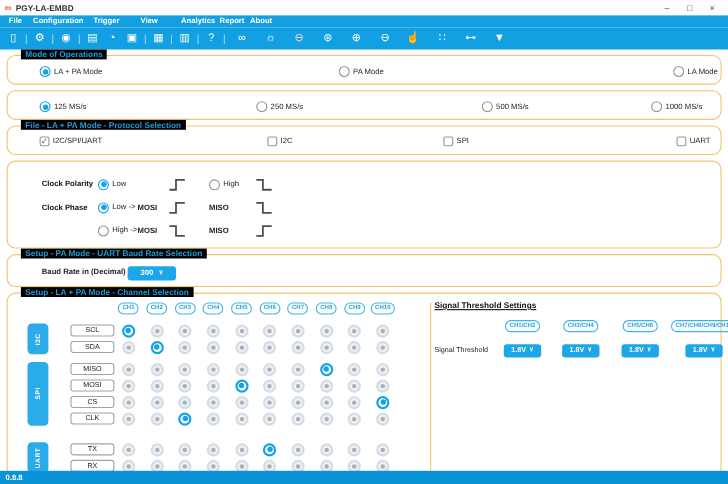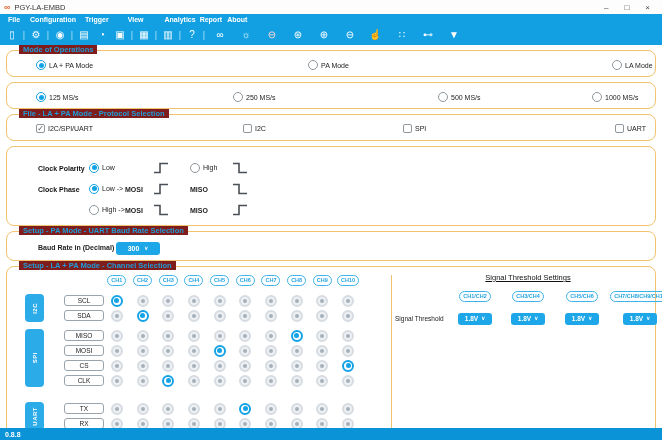--- a/index.html
+++ b/index.html
@@ -7,42 +7,42 @@
     --status:#0b93d8; --dd-blue:#1ea7e8; --sel-blue:#14a3e6;
   }
   *{box-sizing:border-box}
   html,body{margin:0;padding:0}
   body{width:662px;height:440px;position:relative;overflow:hidden;background:#fff;
        font-family:"Liberation Sans",sans-serif;font-size:8px;color:#222}
 
   
   .titlebar{height:14px;display:flex;align-items:center;padding:0 4px;background:#fdfdfd}
   .app-icon{color:#e8632c;font-weight:bold;font-size:9px;margin-right:4px;line-height:1}
-  .wtitle{font-size:7.5px;color:#333;font-weight:normal}
+  .wtitle{font-size:7.5px;color:#333;font-weight:bold}
   .win-controls{margin-left:auto;display:flex;gap:16px;color:#444;font-size:8px;padding-right:8px}
   .win-controls span{cursor:pointer}
 
   
   .menubar{height:11px;background:var(--accent);display:flex;align-items:center;color:#fff;
            font-size:7px;font-weight:bold}
   .menu-item{cursor:pointer;white-space:nowrap}
   .menu-item:nth-child(1){margin-left:8px;margin-right:10px}
   .menu-item:nth-child(2){margin-right:9px}
   .menu-item:nth-child(3){margin-right:19px}
   .menu-item:nth-child(4){margin-right:21px}
   .menu-item:nth-child(5){margin-right:4px}
   .menu-item:nth-child(6){margin-right:5px}
   .toolbar{height:20px;background:var(--accent);display:flex;align-items:center;color:#fff;padding-left:3px}
   .tb-icon{width:18px;text-align:center;font-size:10px;cursor:pointer;line-height:1}
   .tb-icon.wide{width:26px}
   .tb-sep{color:rgba(255,255,255,.65);width:6px;text-align:center;font-size:9px}
 
   
   .sec{position:relative;margin:5px 6px 0;border:1.5px solid var(--border);border-radius:8px;background:#fff}
-  .sec-title{position:absolute;top:-6px;left:12px;background:#7f1d1d;padding:0 4px;
+  .sec-title{position:absolute;top:-6px;left:12px;background:#000000;padding:0 4px;
              color:var(--title-blue);font-weight:bold;font-size:7.5px;white-space:nowrap}
   .optrow{position:relative;height:13px;margin:9px 0 3px}
   .opt{position:absolute;top:0;display:flex;align-items:center;gap:3px;font-size:7px;white-space:nowrap}
   #mode-opts .opt:nth-child(1){left:29px}
   #mode-opts .opt:nth-child(2){left:301px}
   #mode-opts .opt:nth-child(3){left:605px}
   #samp-opts .opt:nth-child(1){left:29px}
   #samp-opts .opt:nth-child(2){left:226px}
   #samp-opts .opt:nth-child(3){left:431px}
   #samp-opts .opt:nth-child(4){left:585px}
@@ -92,21 +92,21 @@
   .gtab span{writing-mode:vertical-rl;transform:rotate(180deg);color:#fff;font-size:6px;font-weight:bold;letter-spacing:.5px}
   .grows{flex:1}
   .srow{display:flex;align-items:center;height:15px}
   .slabel{width:40px;height:11px;margin-left:20px;border:1px solid #9aa4ad;border-radius:3px;
           display:flex;align-items:center;justify-content:center;font-size:6.5px;background:#fff}
   .cells{display:flex}
   .cell{width:25.7px;display:flex;justify-content:center;align-items:center}
 
   
   .thr{position:absolute;left:388px;top:6px;width:266px}
-  .thr-title{text-align:center;font-weight:normal;font-size:7.5px;text-decoration:underline;color:#111;margin-bottom:9px}
+  .thr-title{font-weight:bold;font-size:7.5px;text-decoration:underline;color:#111;margin-bottom:9px}
   .thr-grid{display:grid;grid-template-columns:54px 52px 54px 54px 62px;align-items:center;row-gap:11px}
   .tcell{display:flex;justify-content:center}
   .thr-row-label{font-size:6.5px;color:#222}
   .dd2{width:34px;height:12px;background:var(--dd-blue);border-radius:3px;color:#fff;display:flex;
        align-items:center;justify-content:center;gap:3px;font-size:6.5px;font-weight:bold;cursor:pointer}
 
   
   .statusbar{position:absolute;left:0;right:0;bottom:0;height:12px;background:var(--status);color:#fff;
              font-size:7px;font-weight:bold;display:flex;align-items:center;padding-left:5px}
 </style>

